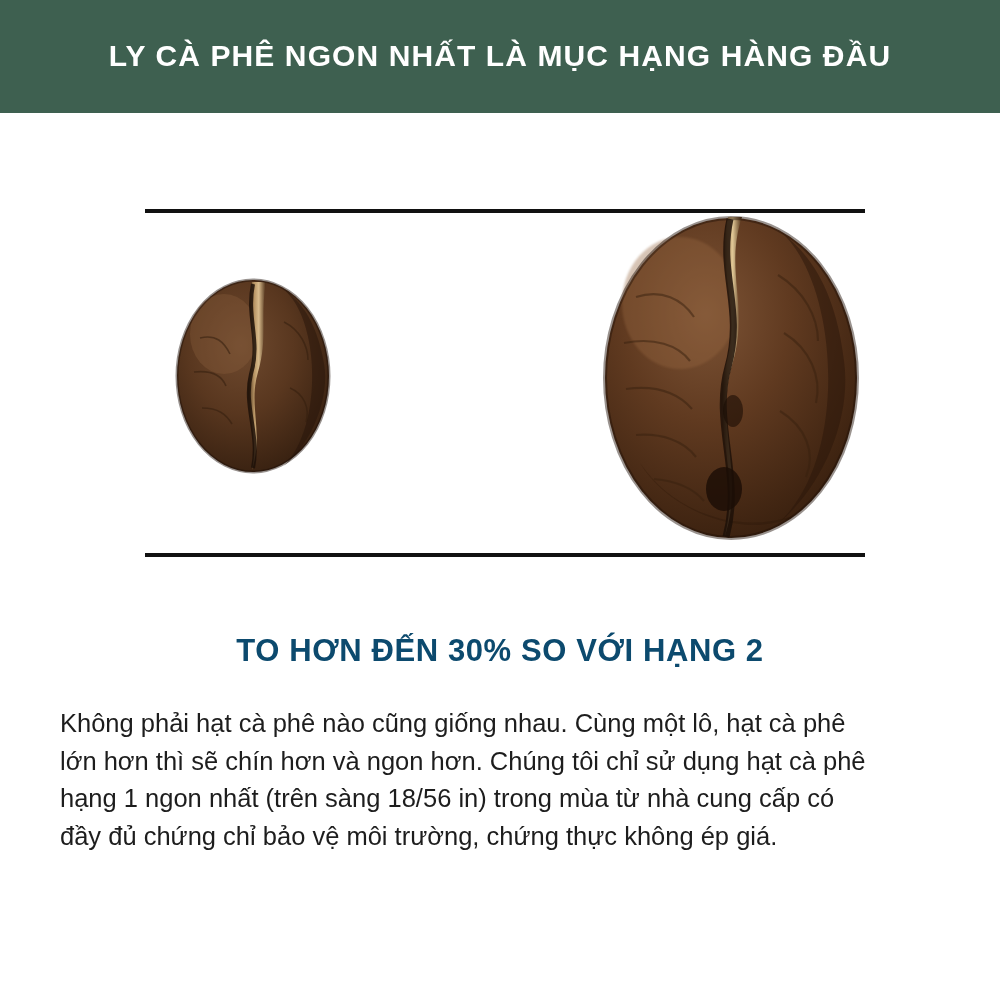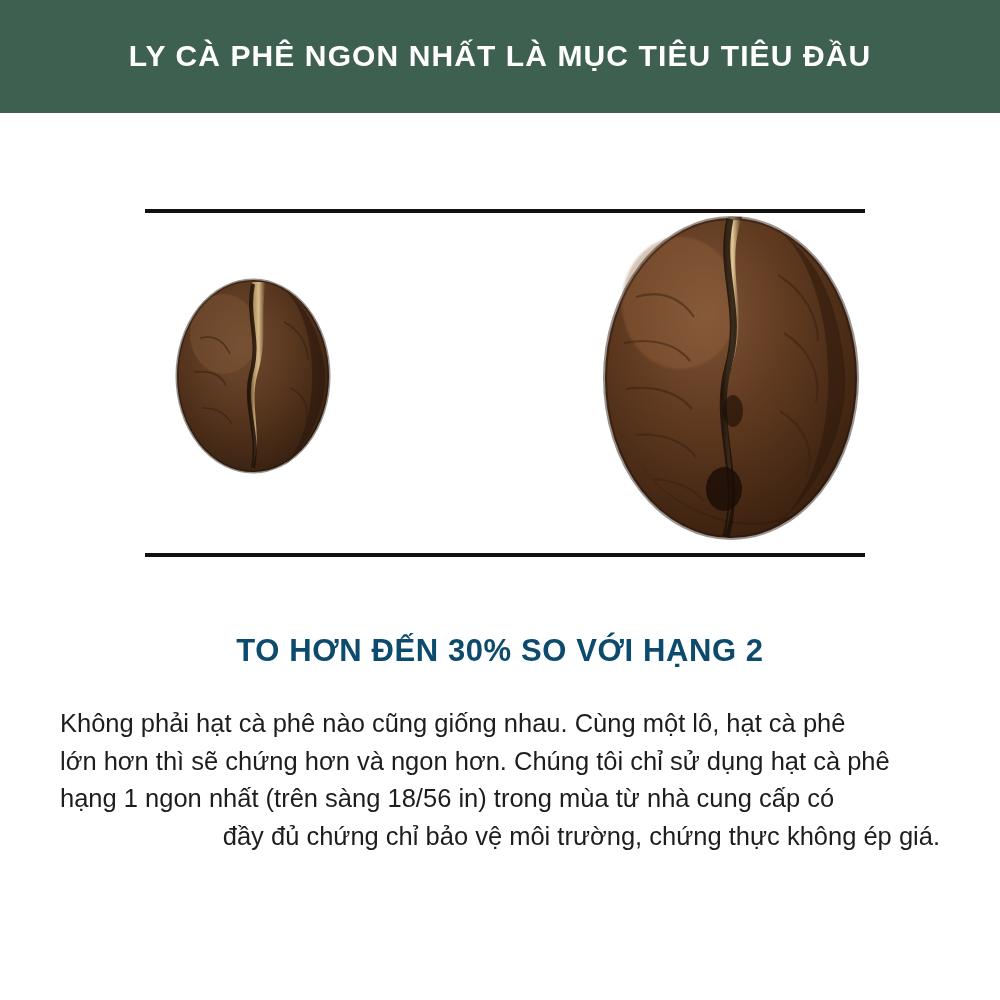--- a/index.html
+++ b/index.html
@@ -103,29 +103,29 @@
     margin: 36px auto 4px auto;
     width: 880px;
     text-align: center;
     font-size: 25.5px;
     line-height: 1.48;
     color: #1d1d1d;
     font-weight: 400;
   }
   .body-copy span { display: block; }
   .body-copy .l1, .body-copy .l2, .body-copy .l3 { text-align: left; }
-  .body-copy .l4 { text-align: right; }
+  .body-copy .l4 { text-align: left; }
 </style>
 </head>
 <body>
 
 <div class="poster">
 
   <div class="banner">
-    <div class="banner-title">LY CÀ PHÊ NGON NHẤT LÀ MỤC TIÊU TIÊU ĐẦU</div>
+    <div class="banner-title">LY CÀ PHÊ NGON NHẤT LÀ MỤC HẠNG HÀNG ĐẦU</div>
   </div>
 
   <div class="compare">
 
     <div class="rule rule-top"></div>
     <div class="rule rule-bottom"></div>
 
     <div class="beans">
 
       <svg class="bean-small" viewBox="0 0 162 200" aria-hidden="true">
@@ -213,18 +213,18 @@
         <ellipse cx="131" cy="165" rx="126" ry="160" fill="none" stroke="#1e1006" stroke-width="4" opacity="0.45"></ellipse>
       </svg>
 
     </div>
   </div>
 
   <div class="subhead">TO HƠN ĐẾN 30% SO VỚI HẠNG 2</div>
 
   <div class="body-copy">
     <span class="l1">Không phải hạt cà phê nào cũng giống nhau. Cùng một lô, hạt cà phê</span>
-    <span class="l2">lớn hơn thì sẽ chứng hơn và ngon hơn. Chúng tôi chỉ sử dụng hạt cà phê</span>
+    <span class="l2">lớn hơn thì sẽ chín hơn và ngon hơn. Chúng tôi chỉ sử dụng hạt cà phê</span>
     <span class="l3">hạng 1 ngon nhất (trên sàng 18/56 in) trong mùa từ nhà cung cấp có</span>
     <span class="l4">đầy đủ chứng chỉ bảo vệ môi trường, chứng thực không ép giá.</span>
   </div>
 
 </div>
 
 </body></html>

